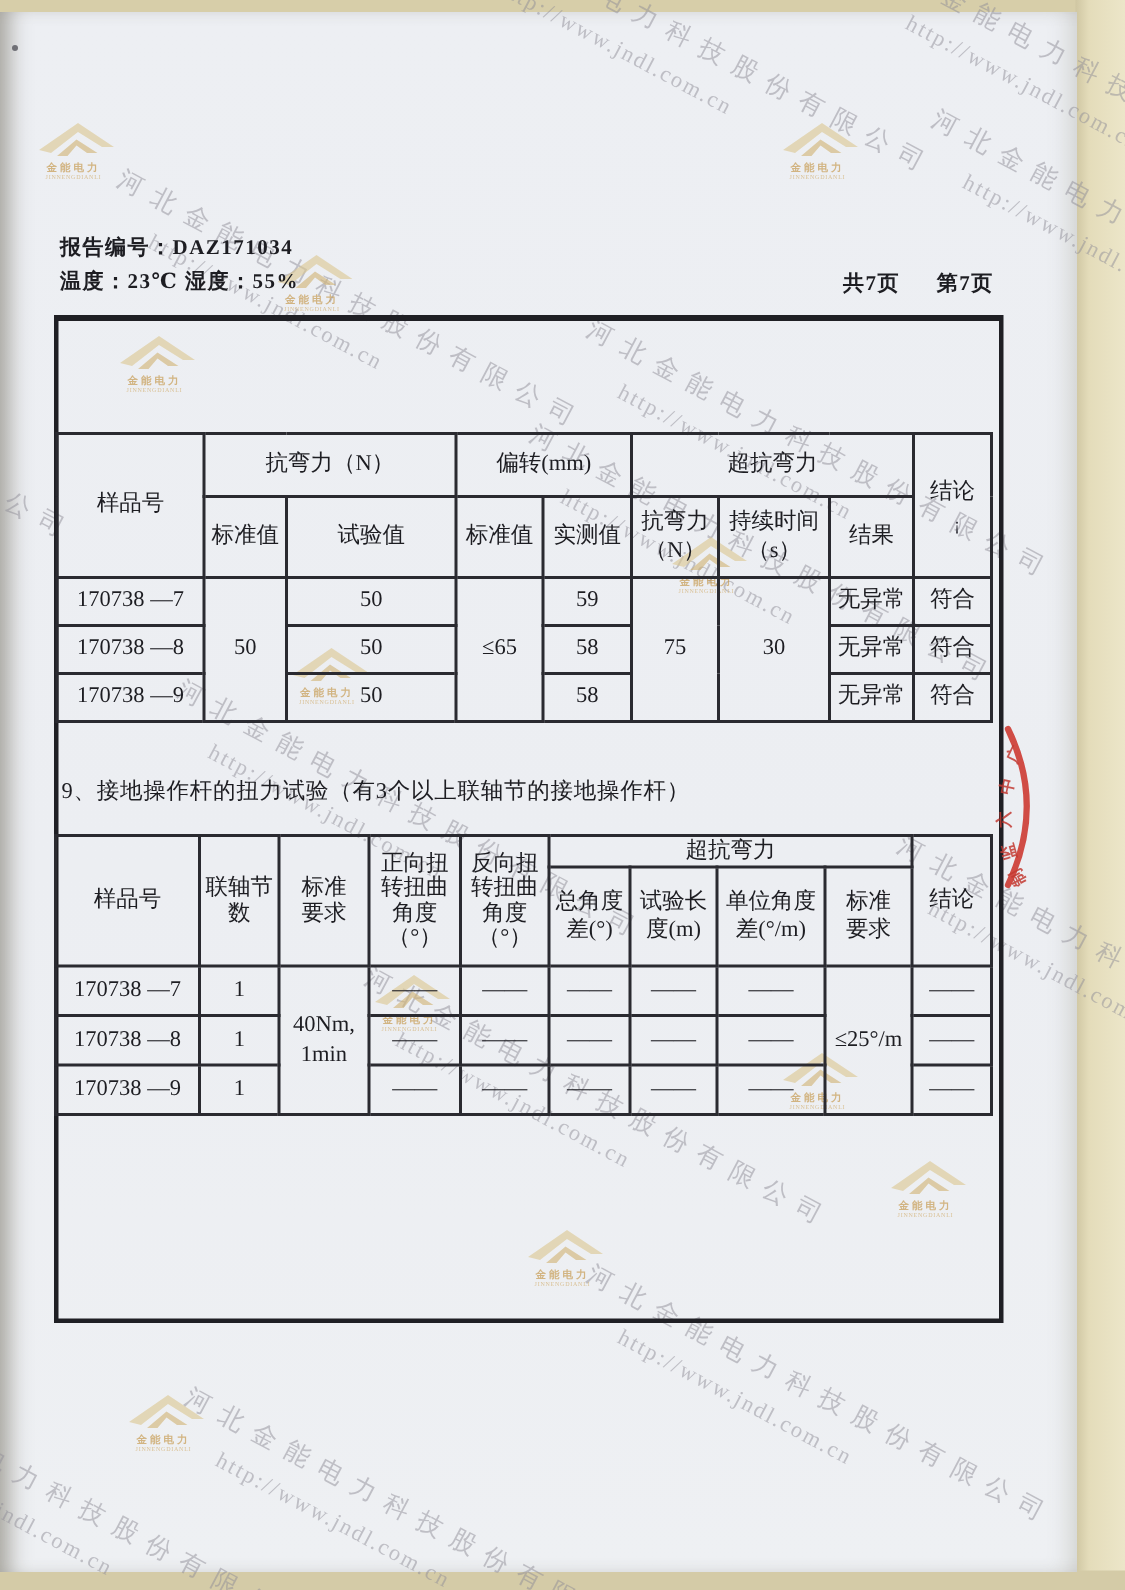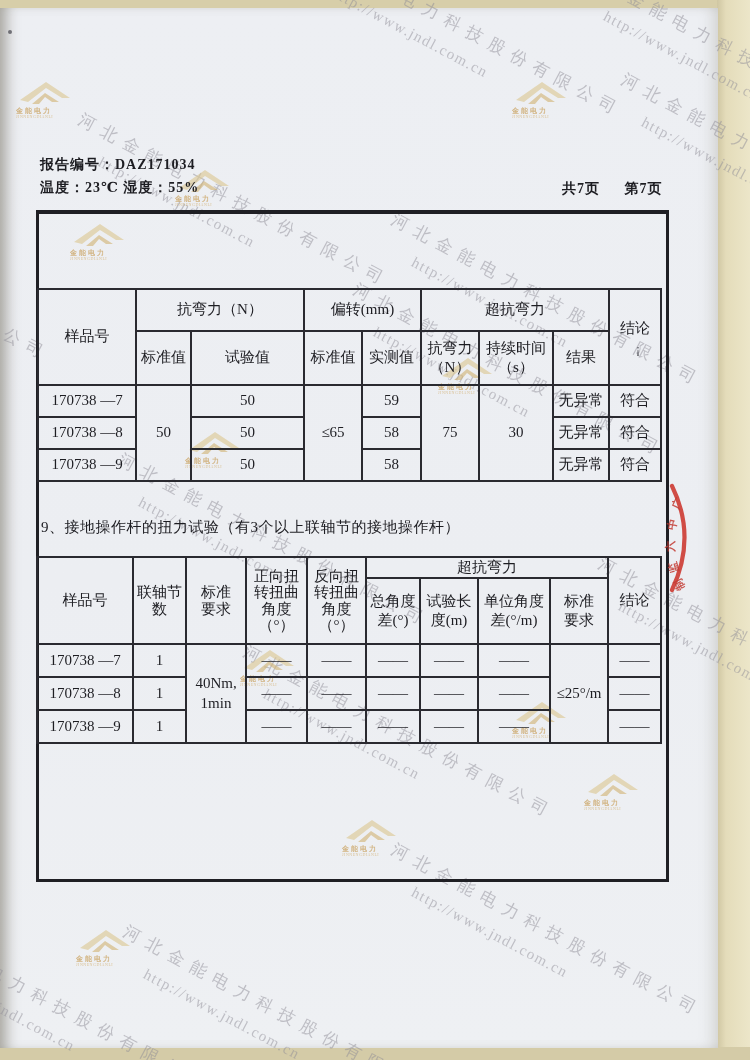--- a/index.html
+++ b/index.html
@@ -17,21 +17,21 @@
     position:absolute;left:0;top:8px;right:32px;bottom:12px;
     background:linear-gradient(180deg,#edeff3 0,#eceef2 55%,#eef0f3 100%);
     box-shadow:inset 14px 0 14px -8px rgba(95,90,72,.5), inset -12px 0 16px -9px rgba(120,115,95,.28);
   }
   
   .wm-layer{position:absolute;inset:0;overflow:hidden;}
   .wm{position:absolute;transform:rotate(28deg);transform-origin:0 0;
       color:rgba(143,142,152,.5);white-space:nowrap;}
   .wm-l1{font-size:17px;letter-spacing:8px;}
   .wm-l2{font-size:15px;letter-spacing:1.5px;margin:9px 0 0 38px;}
-  .logo{position:absolute;width:66px;opacity:.62;line-height:1;}
+  .logo{position:absolute;width:66px;opacity:.62;text-align:center;line-height:1;}
   .logo-t{font-size:7px;color:#c2913e;letter-spacing:2px;font-weight:bold;margin-top:1px;}
   .logo-s{font-size:4px;color:#cda45a;letter-spacing:.5px;}
   
   .txt{position:absolute;font-weight:bold;}
   .org-title{left:0;top:72px;width:718px;text-align:center;font-size:20px;font-weight:bold;letter-spacing:1px;}
   .report-title{left:0;top:108px;width:718px;text-align:center;font-size:23px;font-weight:bold;
     letter-spacing:19px;text-indent:19px;}
   .meta{font-size:14px;letter-spacing:1px;}
   .report-no{left:40px;top:156px;}
   .env-line{left:40px;top:179px;}

